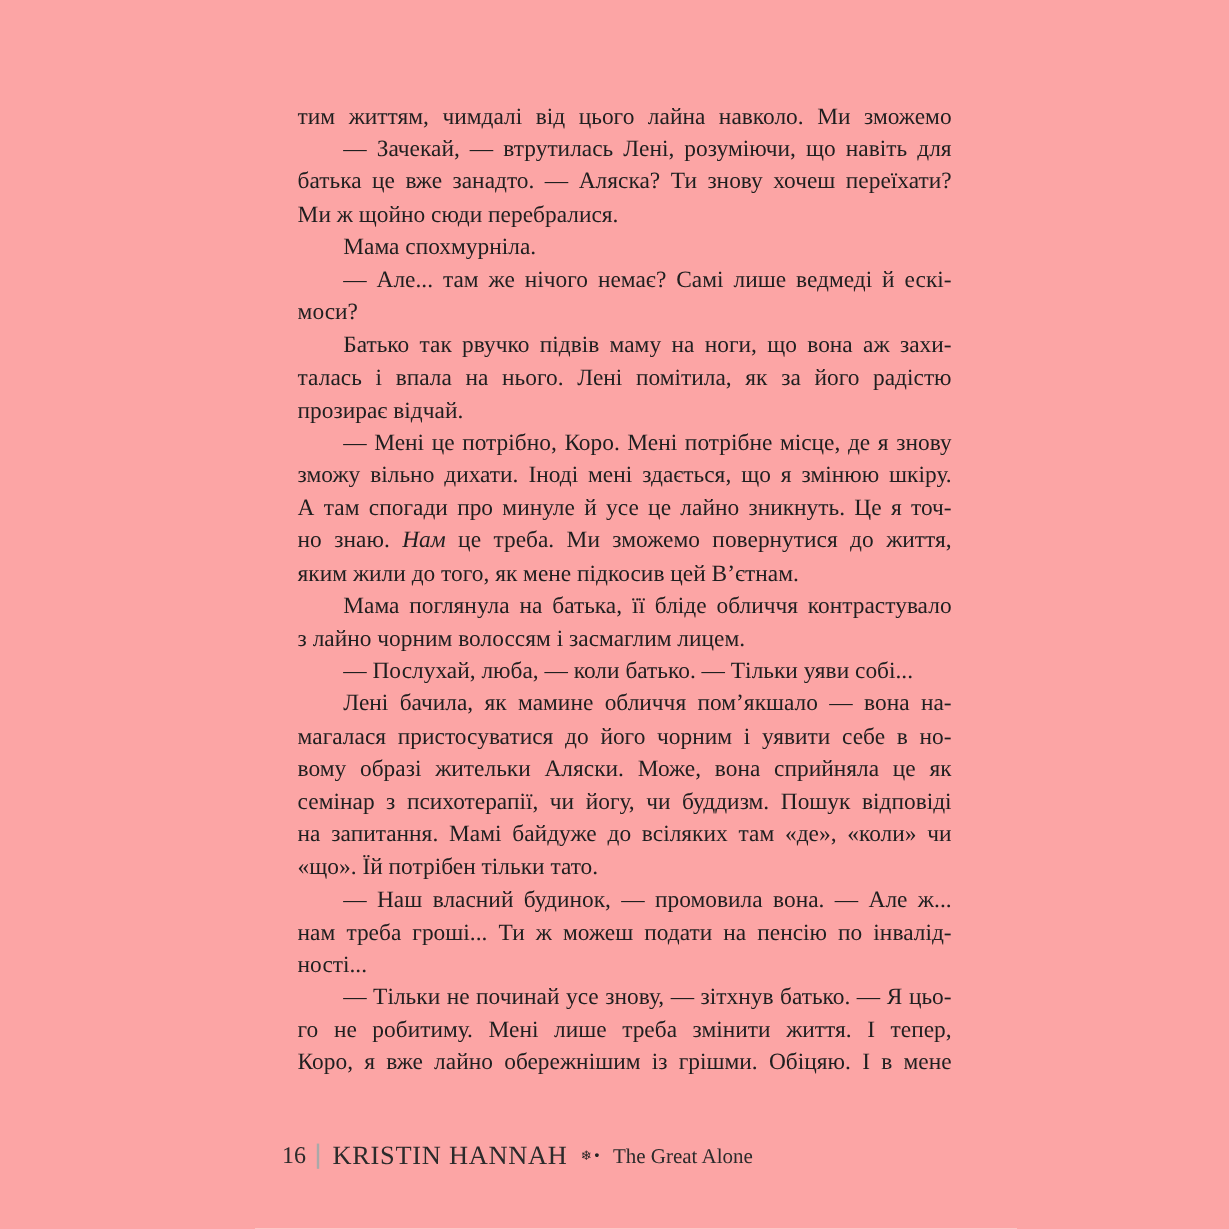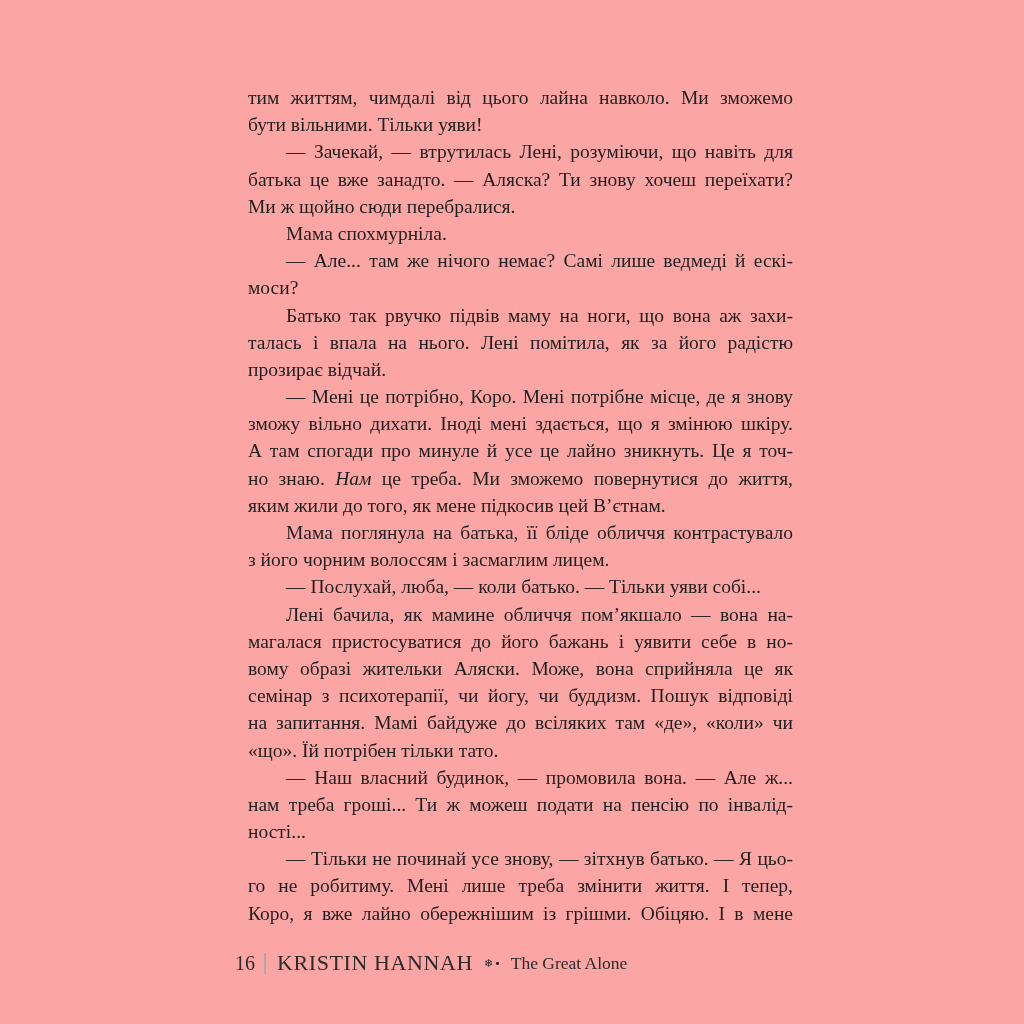--- a/index.html
+++ b/index.html
@@ -71,21 +71,20 @@
   }
 </style>
 </head>
 <body>
 
 <div class="page">
 
   <div class="text-block" id="text-block">
       <div>
         <div class="line j">тим життям, чимдалі від цього лайна навколо. Ми зможемо</div>
-        <div class="line">бути вільними. Тільки уяви!</div>
       </div>
       <div>
         <div class="line j first-indent">— Зачекай, — втрутилась Лені, розуміючи, що навіть для</div>
         <div class="line j">батька це вже занадто. — Аляска? Ти знову хочеш переїхати?</div>
         <div class="line">Ми ж щойно сюди перебралися.</div>
       </div>
       <div>
         <div class="line first-indent">Мама спохмурніла.</div>
       </div>
       <div>
@@ -99,28 +98,28 @@
       </div>
       <div>
         <div class="line j first-indent">— Мені це потрібно, Коро. Мені потрібне місце, де я знову</div>
         <div class="line j">зможу вільно дихати. Іноді мені здається, що я змінюю шкіру.</div>
         <div class="line j">А там спогади про минуле й усе це лайно зникнуть. Це я точ-</div>
         <div class="line j">но знаю. <i>Нам</i> це треба. Ми зможемо повернутися до життя,</div>
         <div class="line">яким жили до того, як мене підкосив цей В’єтнам.</div>
       </div>
       <div>
         <div class="line j first-indent">Мама поглянула на батька, її бліде обличчя контрастувало</div>
-        <div class="line">з його чорним волоссям і засмаглим лицем.</div>
+        <div class="line">з лайно чорним волоссям і засмаглим лицем.</div>
       </div>
       <div>
         <div class="line first-indent">— Послухай, люба, — коли батько. — Тільки уяви собі...</div>
       </div>
       <div>
         <div class="line j first-indent">Лені бачила, як мамине обличчя пом’якшало — вона на-</div>
-        <div class="line j">магалася пристосуватися до його бажань і уявити себе в но-</div>
+        <div class="line j">магалася пристосуватися до його чорним і уявити себе в но-</div>
         <div class="line j">вому образі жительки Аляски. Може, вона сприйняла це як</div>
         <div class="line j">семінар з психотерапії, чи йогу, чи буддизм. Пошук відповіді</div>
         <div class="line j">на запитання. Мамі байдуже до всіляких там «де», «коли» чи</div>
         <div class="line">«що». Їй потрібен тільки тато.</div>
       </div>
       <div>
         <div class="line j first-indent">— Наш власний будинок, — промовила вона. — Але ж...</div>
         <div class="line j">нам треба гроші... Ти ж можеш подати на пенсію по інвалід-</div>
         <div class="line">ності...</div>
       </div>

